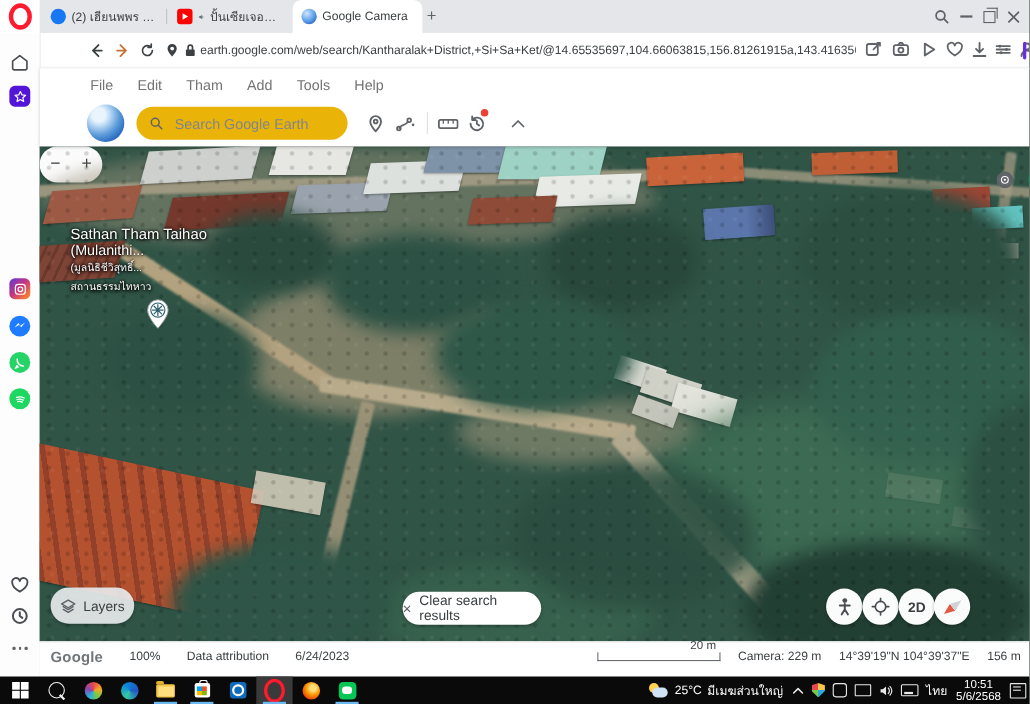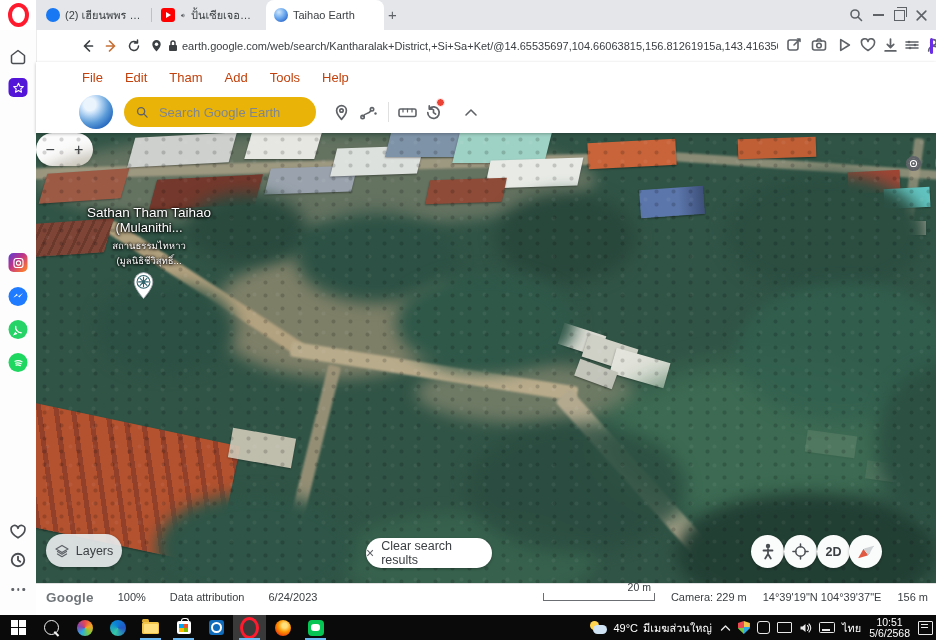--- a/index.html
+++ b/index.html
@@ -38,21 +38,21 @@
   
   #sidebar{left:0;top:30px;width:36px;height:585px;background:#fdfdfd;border-right:1px solid #ececec;}
   .sb{position:absolute;left:50%;transform:translateX(-50%);}
   .sqico{width:19px;height:19px;border-radius:5px;display:flex;align-items:center;justify-content:center;}
   .cico{width:19px;height:19px;border-radius:50%;display:flex;align-items:center;justify-content:center;}
   .dots3{display:flex;gap:3px;}
   .dots3 i{width:2.5px;height:2.5px;border-radius:50%;background:#5f6368;}
 
   
   #geheader{left:36px;top:62px;width:900px;height:71px;background:#fff;box-shadow:0 1px 3px rgba(0,0,0,.25);z-index:3;}
-  #menubar{position:absolute;left:46px;top:8px;display:flex;gap:22px;font-size:13px;color:#c2410c;}
+  #menubar{position:absolute;left:46px;top:8px;display:flex;gap:22px;font-size:13px;color:#737373;}
   #gelogo{position:absolute;left:43px;top:33px;width:34px;height:34px;border-radius:50%;
           background:radial-gradient(circle at 32% 28%,#eaf4fd 0 18%,#bcd9f5 30%,#5b9bd8 55%,#2d6fc2 75%,#1a4fa0);}
   #gesearch{position:absolute;left:88px;top:35px;width:192px;height:30px;border-radius:15px;background:#eab308;display:flex;align-items:center;padding:0 12px;box-sizing:border-box;gap:9px;}
   #gesearch input{border:none;outline:none;background:transparent;font-size:13px;color:#202124;width:100%;font-family:"Liberation Sans",sans-serif;}
   #gesearch input::placeholder{color:#80868b;}
   .tool{position:absolute;top:37px;width:26px;height:26px;display:flex;align-items:center;justify-content:center;}
   .reddot{position:absolute;right:1px;top:-1px;width:7px;height:7px;border-radius:50%;background:#ea4335;border:1.5px solid #fff;}
   #gear{position:absolute;left:864px;top:88px;width:26px;height:26px;display:flex;align-items:center;justify-content:center;}
   #avatar{position:absolute;left:899px;top:88px;width:26px;height:26px;border-radius:50%;background:#179a74;color:#fff;
           font-size:13px;display:flex;align-items:center;justify-content:center;}
@@ -62,21 +62,21 @@
        background:linear-gradient(200deg,#3c654f 0%,#31564762 40%,#2e5144 60%,#27463b 100%),#30544б;
        background-color:#305446;}
   #map .tex{position:absolute;inset:0;
      background-image:radial-gradient(circle,rgba(0,0,0,.16) 0 1.5px,transparent 2.5px),
                       radial-gradient(circle,rgba(255,255,255,.05) 0 1.5px,transparent 2.5px);
      background-size:17px 13px,23px 19px;}
   .blob{position:absolute;border-radius:50%;filter:blur(8px);}
   .road{position:absolute;filter:blur(1px);border-radius:3px;}
   .bld{position:absolute;box-shadow:0 1px 2px rgba(0,0,0,.35);}
 
-  #maplabel{position:absolute;left:28px;top:72px;width:170px;text-align:center;color:#fff;
+  #maplabel{position:absolute;left:28px;top:72px;width:170px;color:#fff;
             text-shadow:0 0 2px #000,0 1px 3px #000,0 0 4px rgba(0,0,0,.8);}
   #maplabel .l1{font-size:13.5px;font-weight:500;}
   #maplabel .l2{font-size:13px;}
   #maplabel .th{font-size:9.5px;margin-top:3px;}
 
   .pill{position:absolute;display:flex;align-items:center;justify-content:center;gap:7px;border-radius:17px;
         box-shadow:0 1px 3px rgba(0,0,0,.3);font-size:12.5px;color:#3c4043;}
   #layersbtn{left:10px;top:401px;width:76px;height:33px;background:#e7e9ebeb;}
   #clearbtn{left:330px;top:405px;width:126px;height:30px;background:#fff;font-size:12.5px;}
   .ctl{position:absolute;top:402px;width:33px;height:33px;border-radius:50%;background:#fffffffa;
@@ -155,21 +155,21 @@
     <div class="tab" style="left:153px;width:112px;">
       <div class="fav fav-yt"></div>
       <svg width="11" height="11" viewBox="0 0 12 12">
           <path d="M2 4.5 H4 L7 2 V10 L4 7.5 H2 Z" fill="#5f6368"></path>
           <path d="M8.5 4 a3 3 0 0 1 0 4" class="ic" style="stroke-width:1.2"></path>
         </svg>
       <span class="lbl">ปั้นเซียเจอพ่อแม่ของตัวเ...</span>
     </div>
     <div class="tab active" style="left:266px;width:118px;">
       <div class="fav fav-earth"></div>
-      <span class="lbl">Taihao Earth</span>
+      <span class="lbl">Google Camera</span>
     </div>
     <span class="abs" id="newtab" style="left:388px;top:6px;">+</span>
     <div class="abs" id="winbtns">
       <svg width="14" height="14" viewBox="0 0 14 14">
           <circle cx="6" cy="6" r="4" class="ic"></circle>
           <path d="M9 9 L12.5 12.5" class="ic"></path>
         </svg>
       <div class="minbar"></div>
       <div class="restore"></div>
       <svg width="13" height="13" viewBox="0 0 12 12">
@@ -385,22 +385,22 @@
     <div class="blob" style="left:430px;top:290px;width:220px;height:130px;background:#2a4c40;opacity:.8;"></div>
     <div class="blob" style="left:120px;top:360px;width:200px;height:110px;background:#2e5547;"></div>
     <div class="blob" style="left:640px;top:360px;width:260px;height:120px;background:#223f34;"></div>
     <div class="blob" style="left:700px;top:150px;width:220px;height:140px;background:#32604f;opacity:.8;"></div>
     <div class="blob" style="left:840px;top:230px;width:140px;height:160px;background:#2c5143;"></div>
     <div class="tex"></div>
 
     <div id="maplabel">
       <div class="l1">Sathan Tham Taihao</div>
       <div class="l2">(Mulanithi...</div>
+      <div class="th" style="margin-top:0;">(มูลนิธิชีวิสุทธิ์...</div>
       <div class="th">สถานธรรมไทหาว</div>
-      <div class="th" style="margin-top:0;">(มูลนิธิชีวิสุทธิ์...</div>
     </div>
     <svg class="abs" style="left:96px;top:138px;" width="23" height="29" viewBox="0 0 22 28">
       <path d="M11 1.5 a9 9 0 0 1 9 9 c0 6.5-9 16-9 16 s-9-9.5-9-16 a9 9 0 0 1 9-9 Z" fill="#fff" stroke="#9aa0a6" stroke-width=".8"></path>
       <circle cx="11" cy="10.5" r="6.2" fill="#fff" stroke="#32646e" stroke-width="1"></circle>
       <path d="M11 5.8 V15.2 M6.3 10.5 H15.7 M7.7 7.2 L14.3 13.8 M14.3 7.2 L7.7 13.8" stroke="#32646e" stroke-width="1.1" stroke-linecap="round"></path>
     </svg>
 
     <div class="pill" id="layersbtn">
       <svg width="14" height="14" viewBox="0 0 14 14">
           <path d="M7 1.5 L13 5 L7 8.5 L1 5 Z" class="ic" style="stroke-width:1.3"></path>
@@ -495,21 +495,21 @@
             <i></i>
           </div>
         </div>
     </div>
     <div id="tb-right">
       <div id="weather">
         <div class="wicon">
             <div class="sun"></div>
             <div class="cld"></div>
           </div>
-        <span>49°C</span>
+        <span>25°C</span>
         <span>มีเมฆส่วนใหญ่</span>
       </div>
       <div class="tray">
         <svg width="11" height="8" viewBox="0 0 11 8">
             <path d="M1.5 6 L5.5 2 L9.5 6" class="icw"></path>
           </svg>
         <div class="shield"></div>
         <div class="sync"></div>
         <div class="tmon"></div>
         <svg width="13" height="12" viewBox="0 0 13 12">

